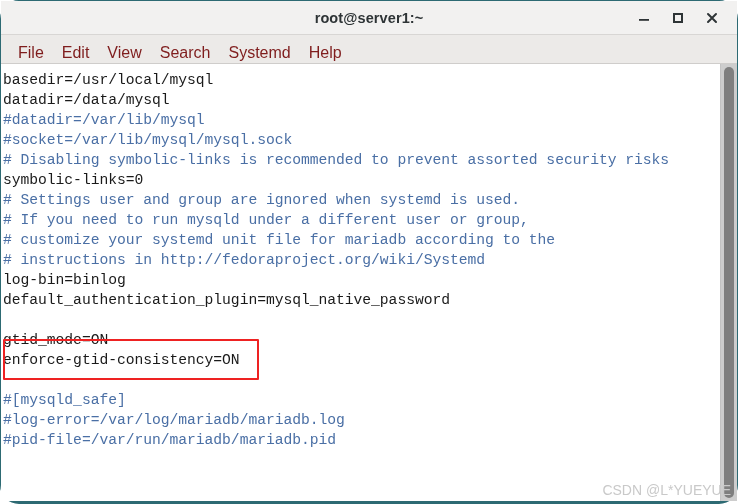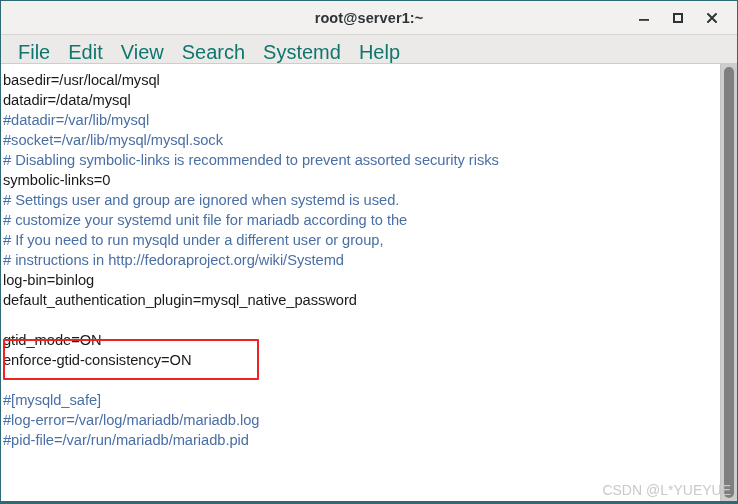--- a/index.html
+++ b/index.html
@@ -68,22 +68,22 @@
     height: 29px;
     flex: 0 0 29px;
     background: #eceae8;
     border-bottom: 1px solid #cfcdcb;
     display: flex;
     align-items: center;
     padding-left: 8px;
     box-sizing: border-box;
   }
   .menu-item {
-    font-size: 20px;
-    color: #0f766e;
+    font-size: 16px;
+    color: #7f1d1d;
     padding: 2px 9px;
     user-select: none;
     white-space: nowrap;
     margin-top: 7px;
   }
 
   
   #terminal-wrap {
     position: relative;
     flex: 1 1 auto;
@@ -91,21 +91,21 @@
     display: flex;
     overflow: hidden;
   }
   #terminal {
     position: relative;
     flex: 1 1 auto;
     background: #ffffff;
     padding: 6px 0 0 2px;
     box-sizing: border-box;
     overflow: hidden;
-    font-family: Liberation Sans, sans-serif;
+    font-family: Liberation Mono, monospace;
     font-size: 14.7px;
     line-height: 20px;
     letter-spacing: -0.05px;
   }
   .tline {
     height: 20px;
     white-space: pre;
     color: #1a1a1a;
   }
   .tline.comment { color: #4a6fa5; }
@@ -148,21 +148,21 @@
     font-size: 14px;
     color: #c9c9c9;
     user-select: none;
     white-space: nowrap;
     text-align: right;
   }
 </style>
 </head>
 <body>
 
-<div id="window" style="border-color: rgb(45, 106, 115);">
+<div id="window" style="border-color: rgb(45, 106, 115); border-radius: 19px;">
 
   <div id="titlebar">
     <span id="title-text">root@server1:~</span>
     <div id="window-controls">
       <div class="wbtn">
         <svg width="14" height="14" viewBox="0 0 14 14" aria-hidden="true">
           <rect x="2" y="8" width="10" height="1.8" fill="#2e3436"></rect>
         </svg>
       </div>
       <div class="wbtn">
@@ -192,22 +192,22 @@
     <div id="terminal">
 
       <div id="lines-host">
           <div class="tline">basedir=/usr/local/mysql</div>
           <div class="tline">datadir=/data/mysql</div>
           <div class="tline comment">#datadir=/var/lib/mysql</div>
           <div class="tline comment">#socket=/var/lib/mysql/mysql.sock</div>
           <div class="tline comment"># Disabling symbolic-links is recommended to prevent assorted security risks</div>
           <div class="tline">symbolic-links=0</div>
           <div class="tline comment"># Settings user and group are ignored when systemd is used.</div>
+          <div class="tline comment"># If you need to run mysqld under a different user or group,</div>
           <div class="tline comment"># customize your systemd unit file for mariadb according to the</div>
-          <div class="tline comment"># If you need to run mysqld under a different user or group,</div>
           <div class="tline comment"># instructions in http://fedoraproject.org/wiki/Systemd</div>
           <div class="tline">log-bin=binlog</div>
           <div class="tline">default_authentication_plugin=mysql_native_password</div>
           <div class="tline blank">&nbsp;</div>
           <div class="tline">gtid_mode=ON</div>
           <div class="tline">enforce-gtid-consistency=ON</div>
           <div class="tline blank">&nbsp;</div>
           <div class="tline comment">#[mysqld_safe]</div>
           <div class="tline comment">#log-error=/var/log/mariadb/mariadb.log</div>
           <div class="tline comment">#pid-file=/var/run/mariadb/mariadb.pid</div>

